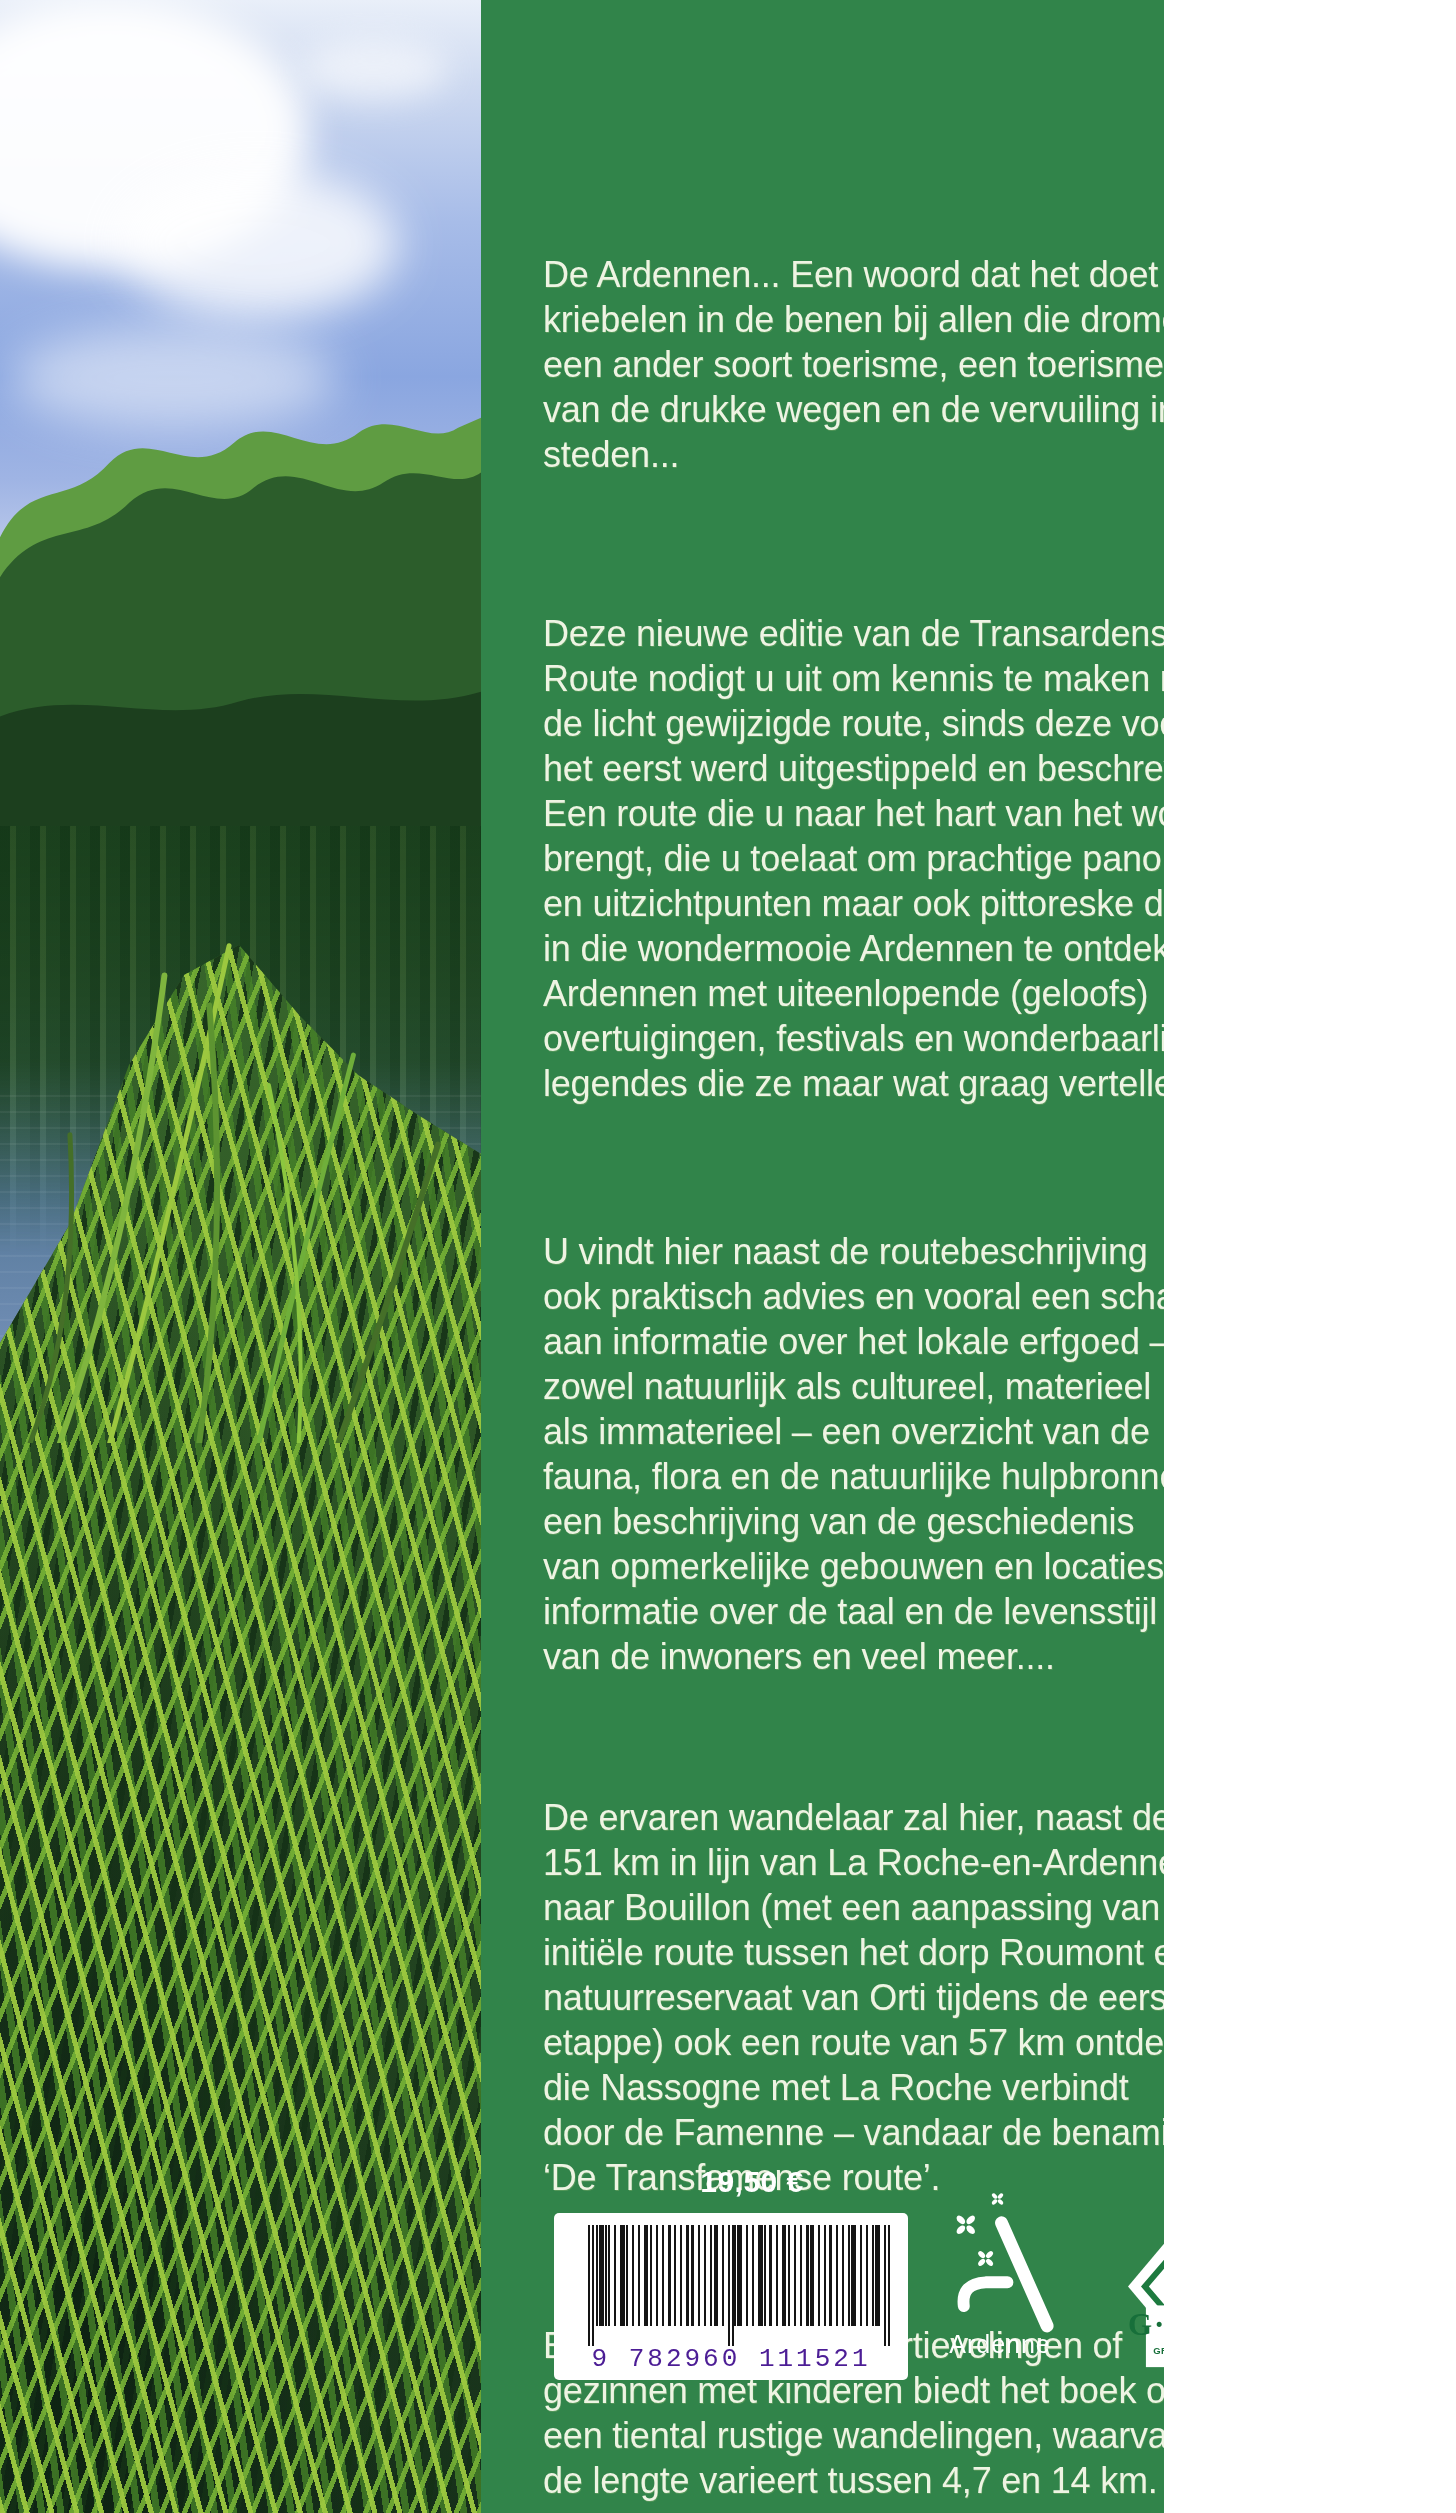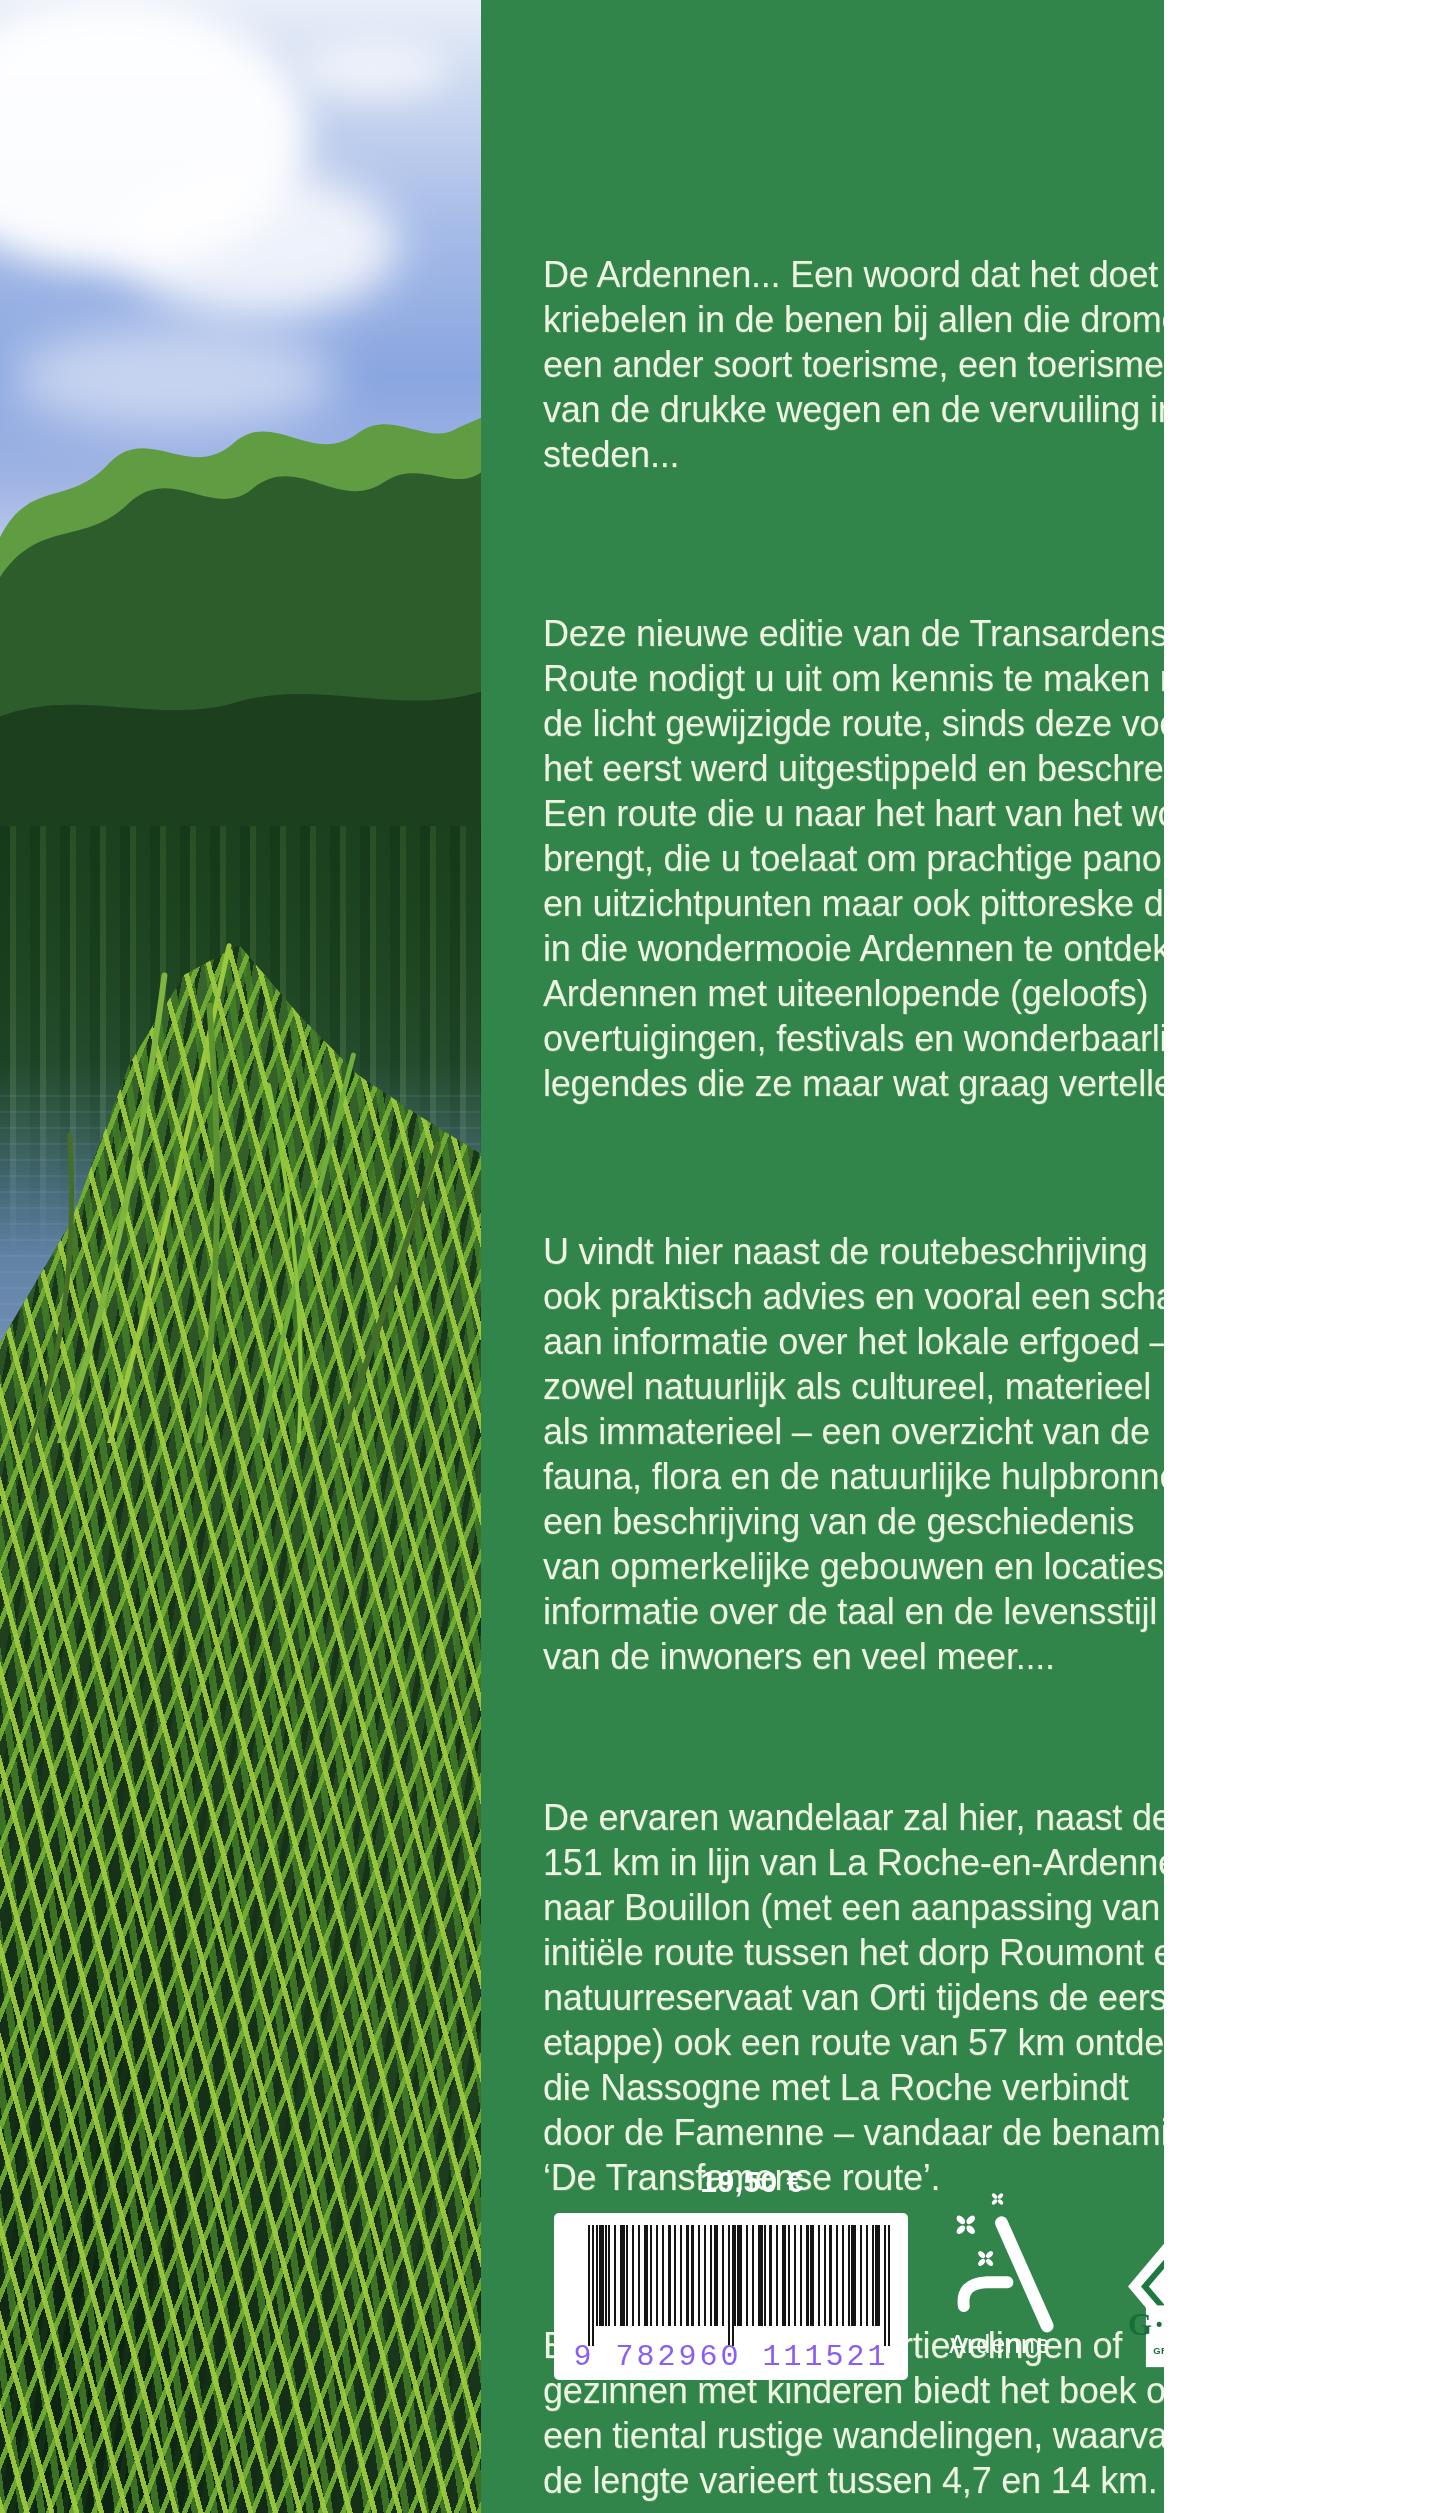--- a/index.html
+++ b/index.html
@@ -50,22 +50,22 @@
 
   .barcode{position:absolute;left:73px;top:2213px;width:354px;height:167px;background:#ffffff;border-radius:5px;}
   .bars{position:absolute;left:36px;right:20px;top:12px;height:101px;
        background-image:
          repeating-linear-gradient(90deg,#141414 0 2px,transparent 2px 6px),
          repeating-linear-gradient(90deg,transparent 0 9px,#141414 9px 12px,transparent 12px 23px),
          repeating-linear-gradient(90deg,transparent 0 15px,#141414 15px 17px,transparent 17px 41px);}
   .guard{position:absolute;top:12px;width:6px;height:121px;
        background:linear-gradient(90deg,#141414 0 2px,#ffffff 2px 4px,#141414 4px 6px);}
   .guard.gl{left:34px;} .guard.gm{left:174px;} .guard.gr{right:18px;}
-  .digits{position:absolute;left:0;right:0;bottom:6px;text-align:center;color:#8b5cf6;
-       font-family:"Liberation Mono",monospace;font-size:30px;letter-spacing:3px;}
+  .digits{position:absolute;left:0;right:0;bottom:6px;text-align:center;color:#4c1d95;
+       font-family:"Liberation Mono",monospace;font-size:26px;letter-spacing:3px;}
 
   .ardenne{position:absolute;left:457px;top:2185px;width:124px;height:184px;}
   .ard-label{position:absolute;left:0;top:145px;width:124px;text-align:center;
        color:#ffffff;font-size:25px;font-weight:400;letter-spacing:1px;}
 
   .gta{position:absolute;left:647px;top:2160px;width:213px;height:253px;}
   .gta-acronym{position:absolute;left:0;top:147px;width:213px;text-align:left;
        font-family:"Liberation Serif",serif;font-weight:bold;font-size:31px;color:#176f3a;letter-spacing:2px;}
   .gta-caption{position:absolute;left:0;top:185px;width:213px;text-align:right;
        font-size:9.5px;font-weight:bold;color:#176f3a;text-transform:uppercase;letter-spacing:0.3px;}

